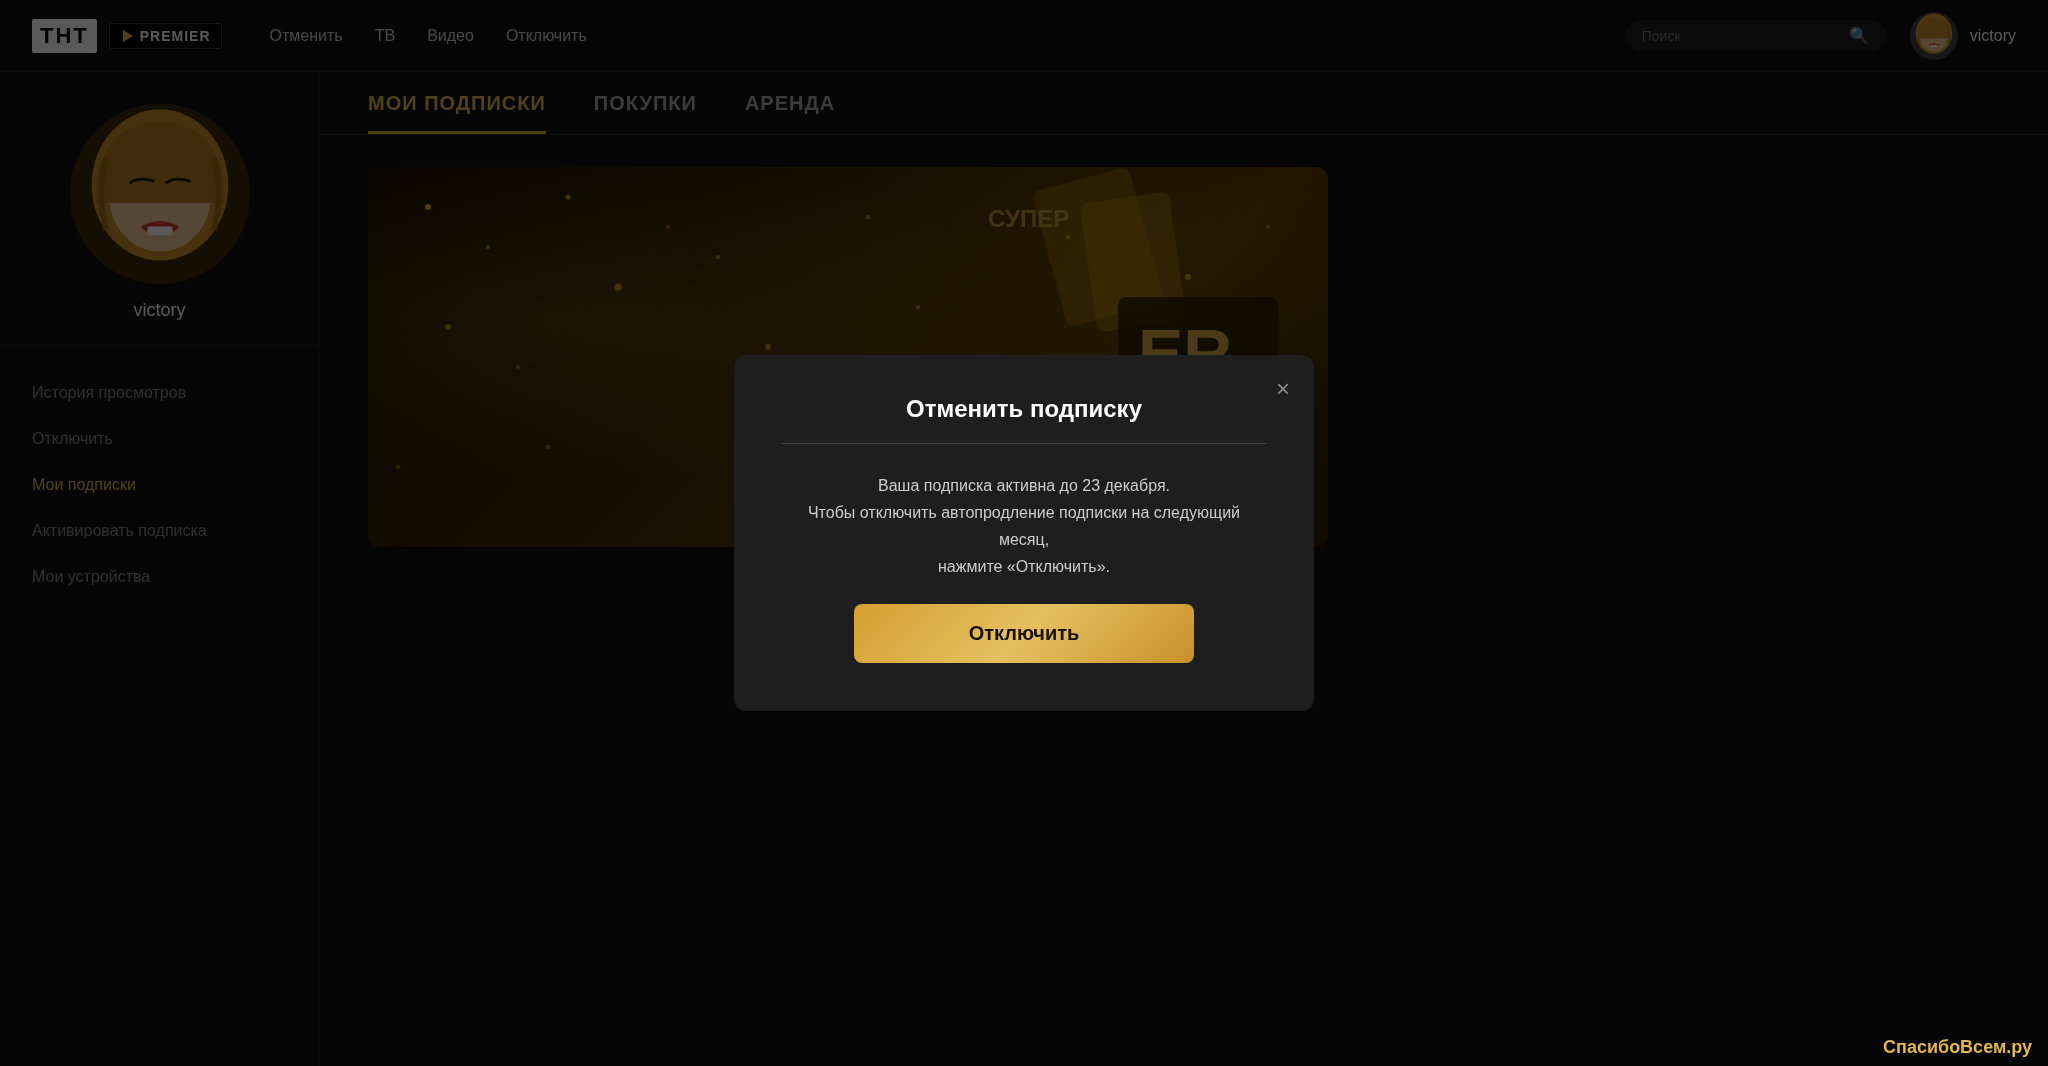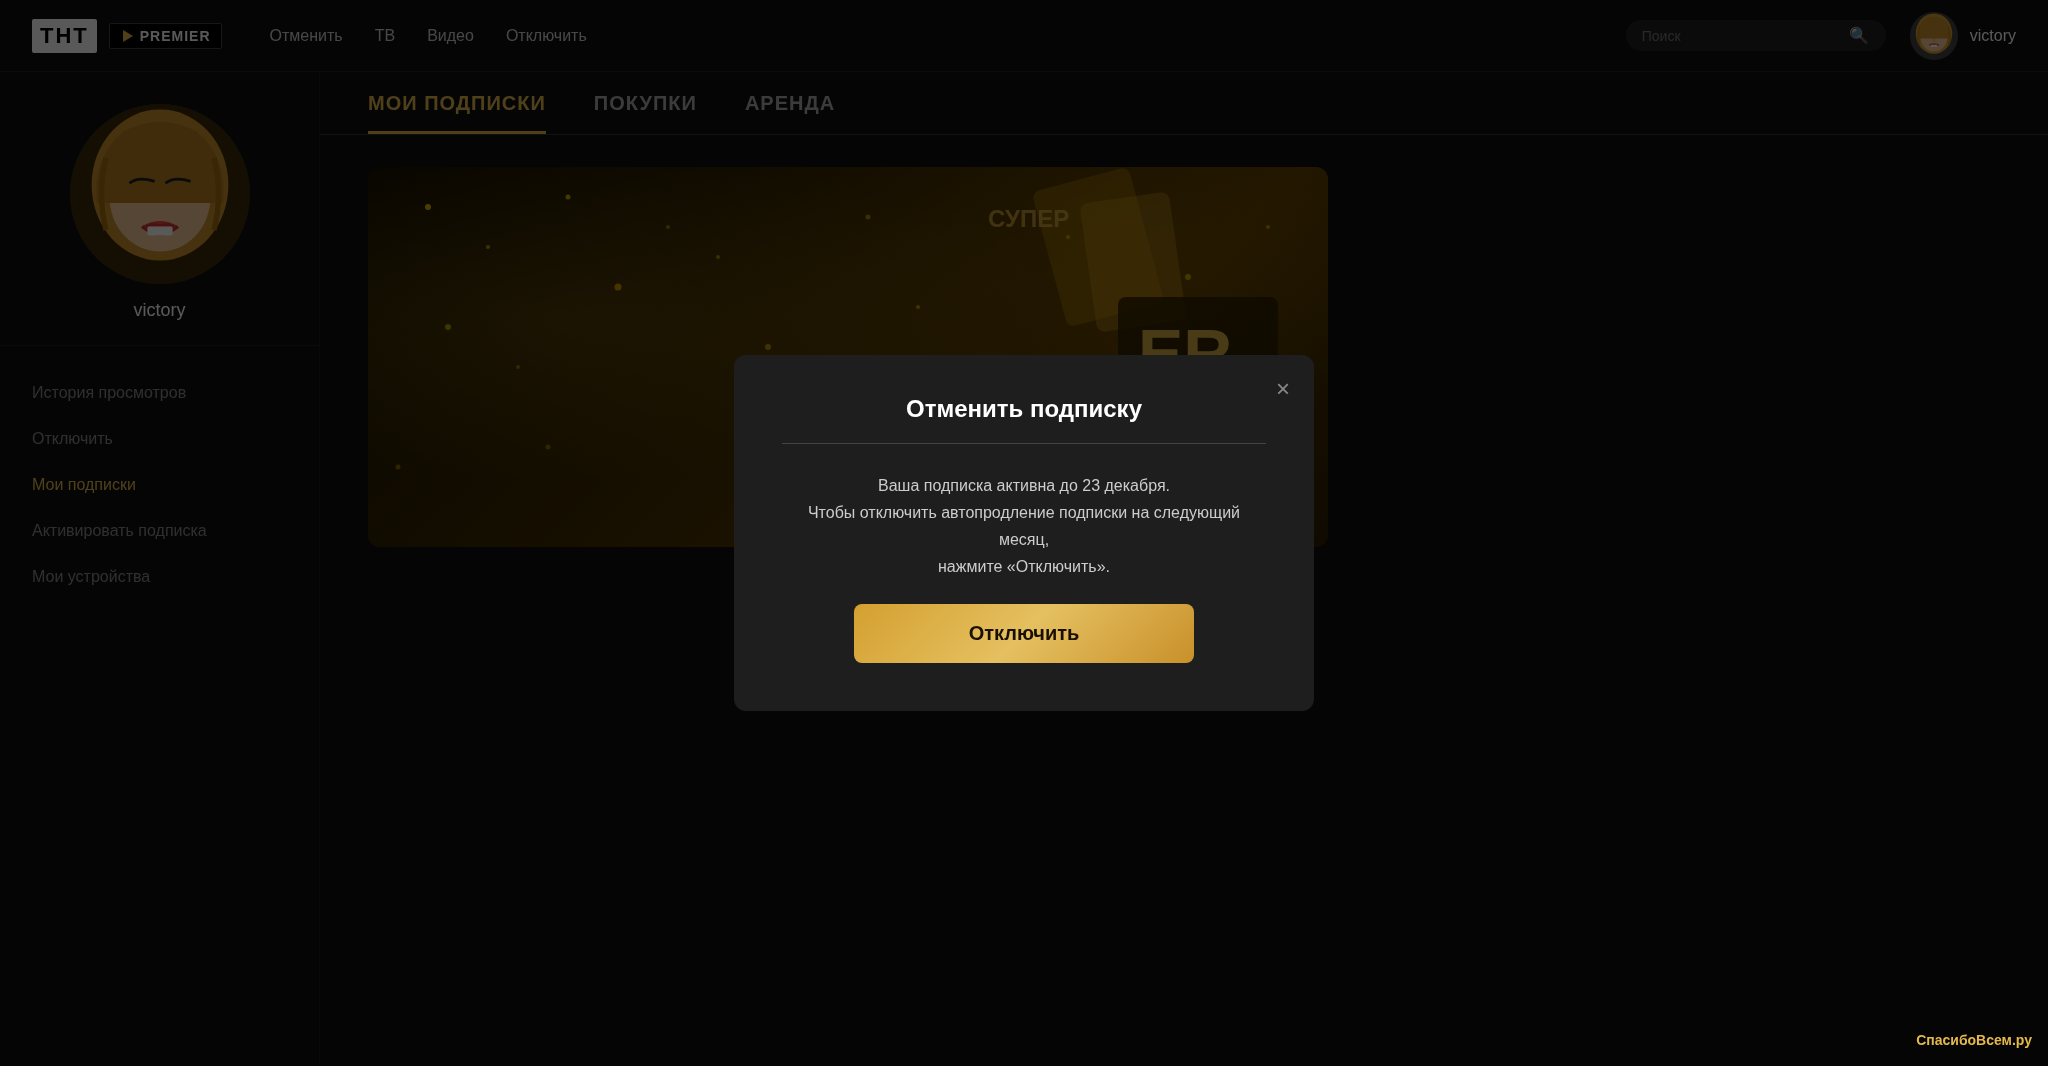--- a/index.html
+++ b/index.html
@@ -295,23 +295,23 @@
       padding: 18px;
       border-radius: 8px;
       border: none;
       cursor: pointer;
       text-align: center;
     }
 
     
     .watermark {
       position: fixed;
-      bottom: 18px;
+      bottom: 8px;
       right: 16px;
-      font-size: 14px;
+      font-size: 18px;
       color: #aaa;
       z-index: 200;
     }
     .watermark span { color: #e5b84a; font-weight: bold; }
 
     
     .face-svg { width: 100%; height: 100%; }
   </style>
 </head>
 <body>

